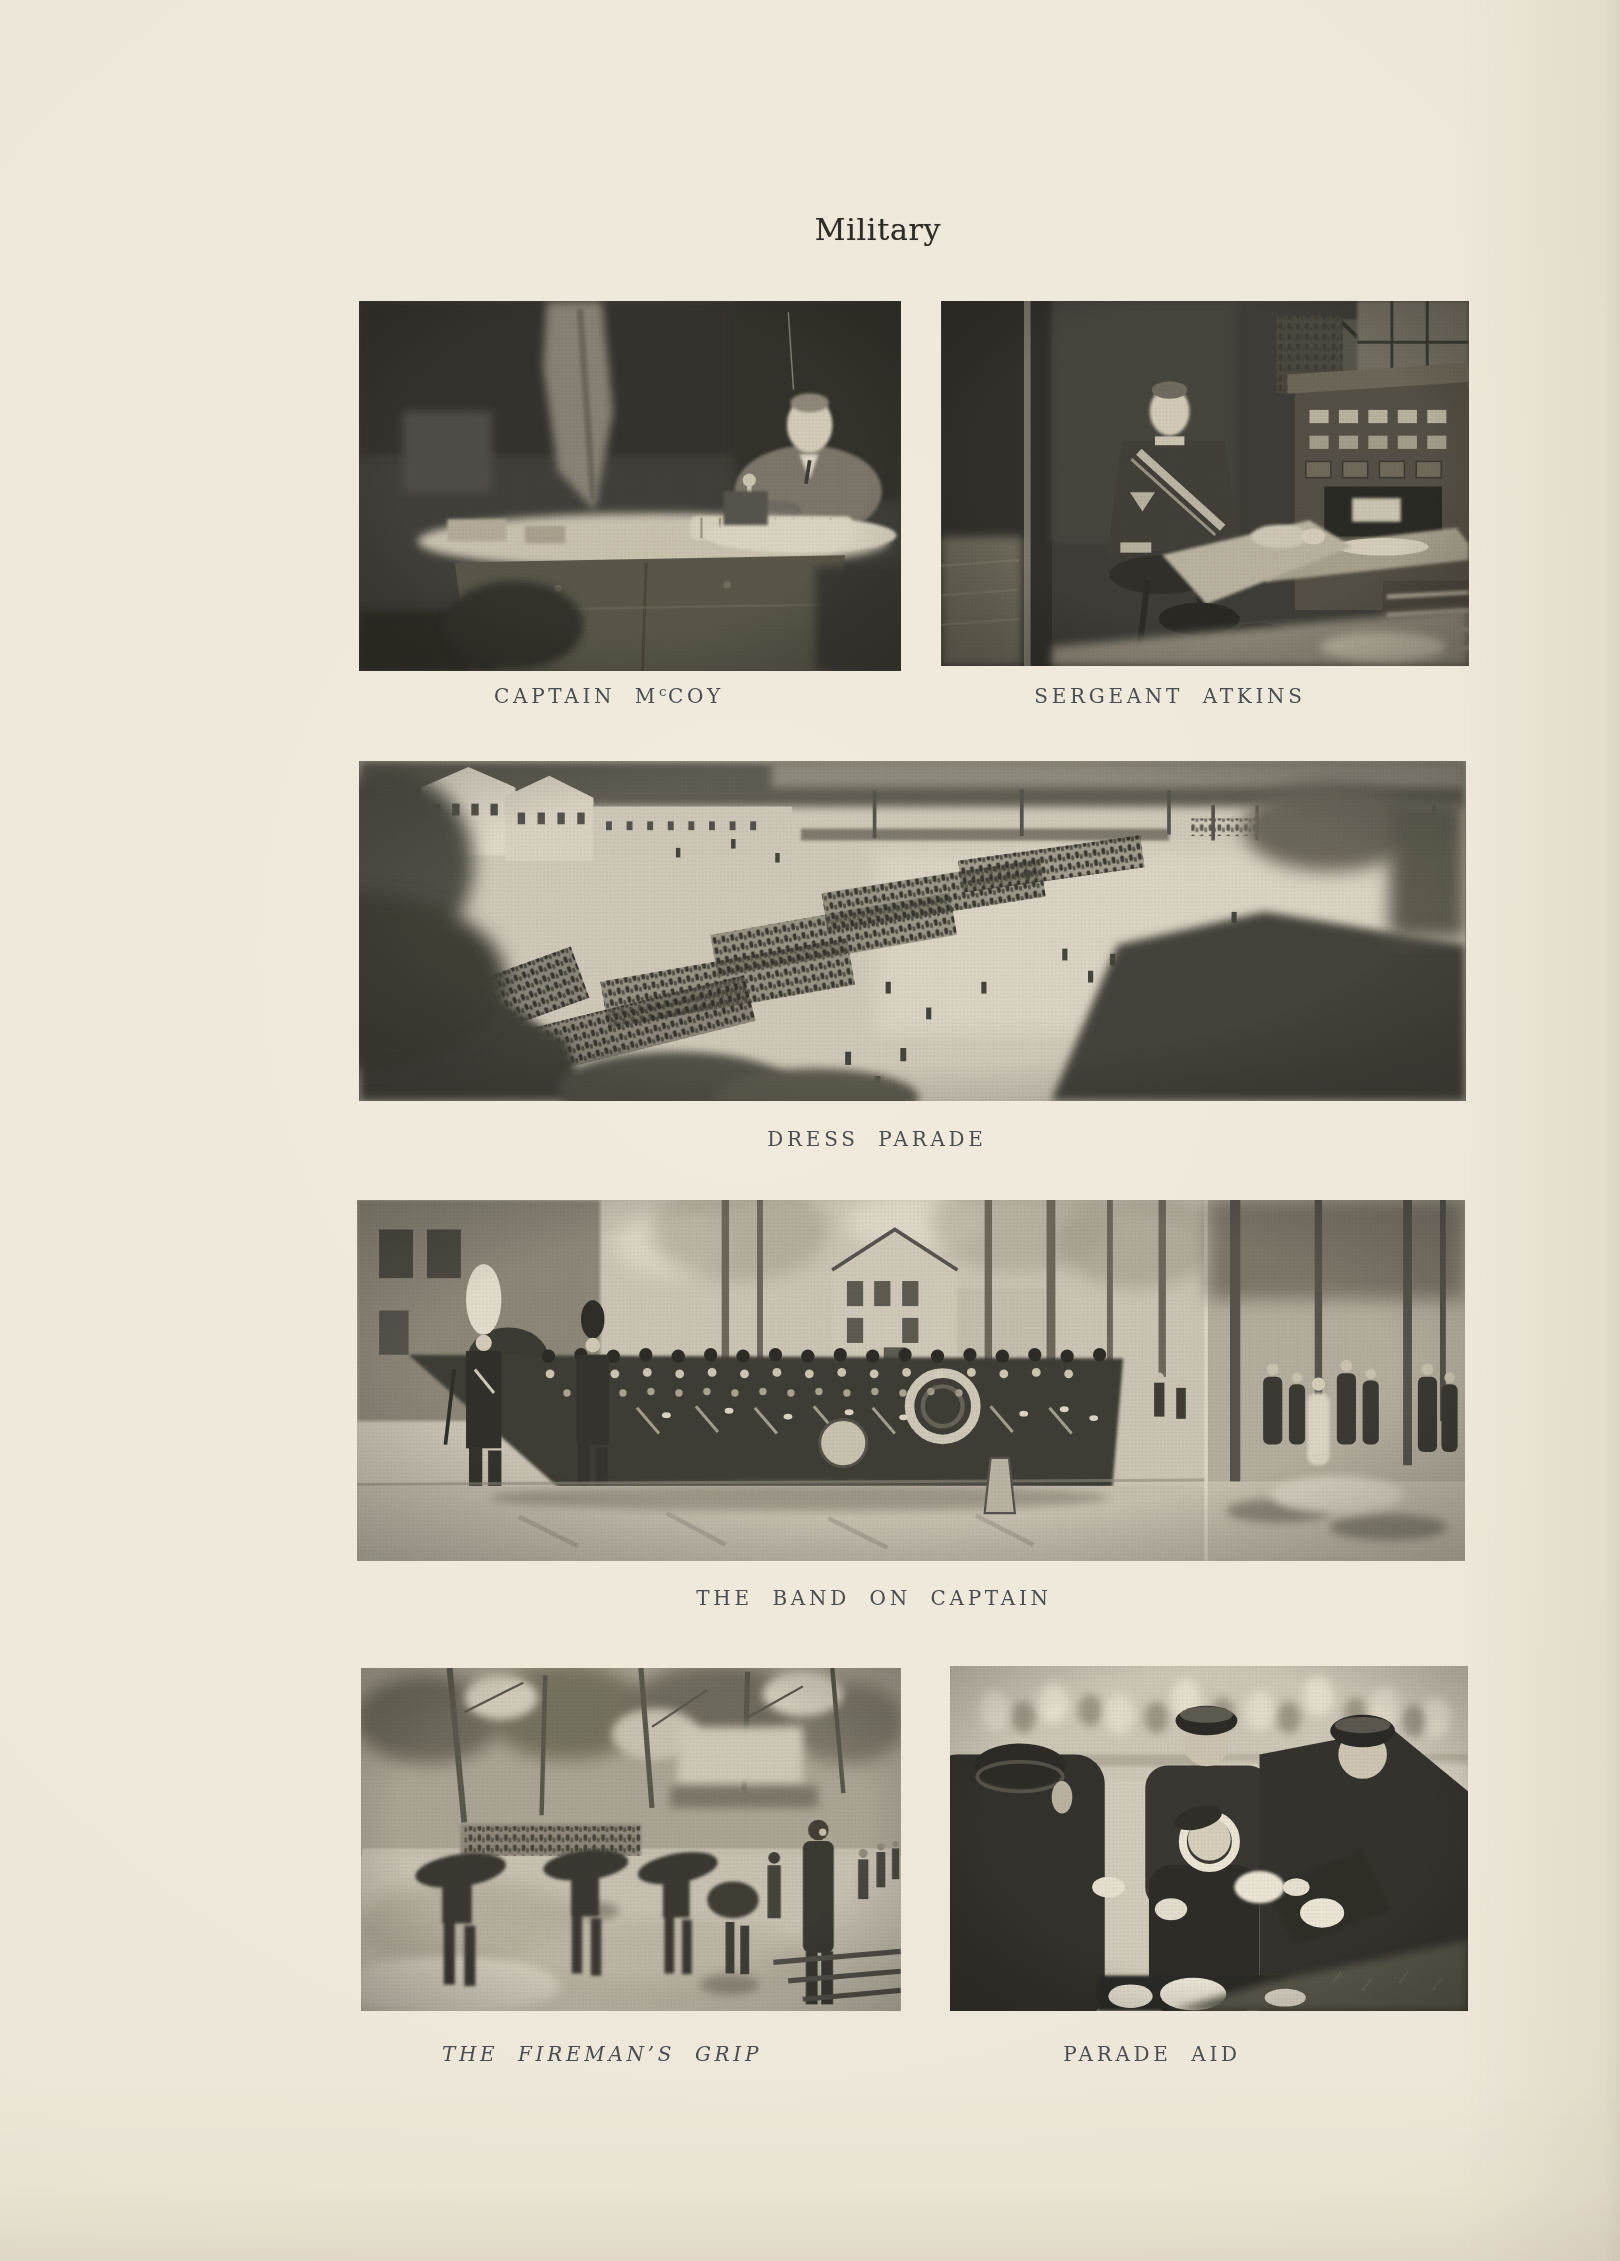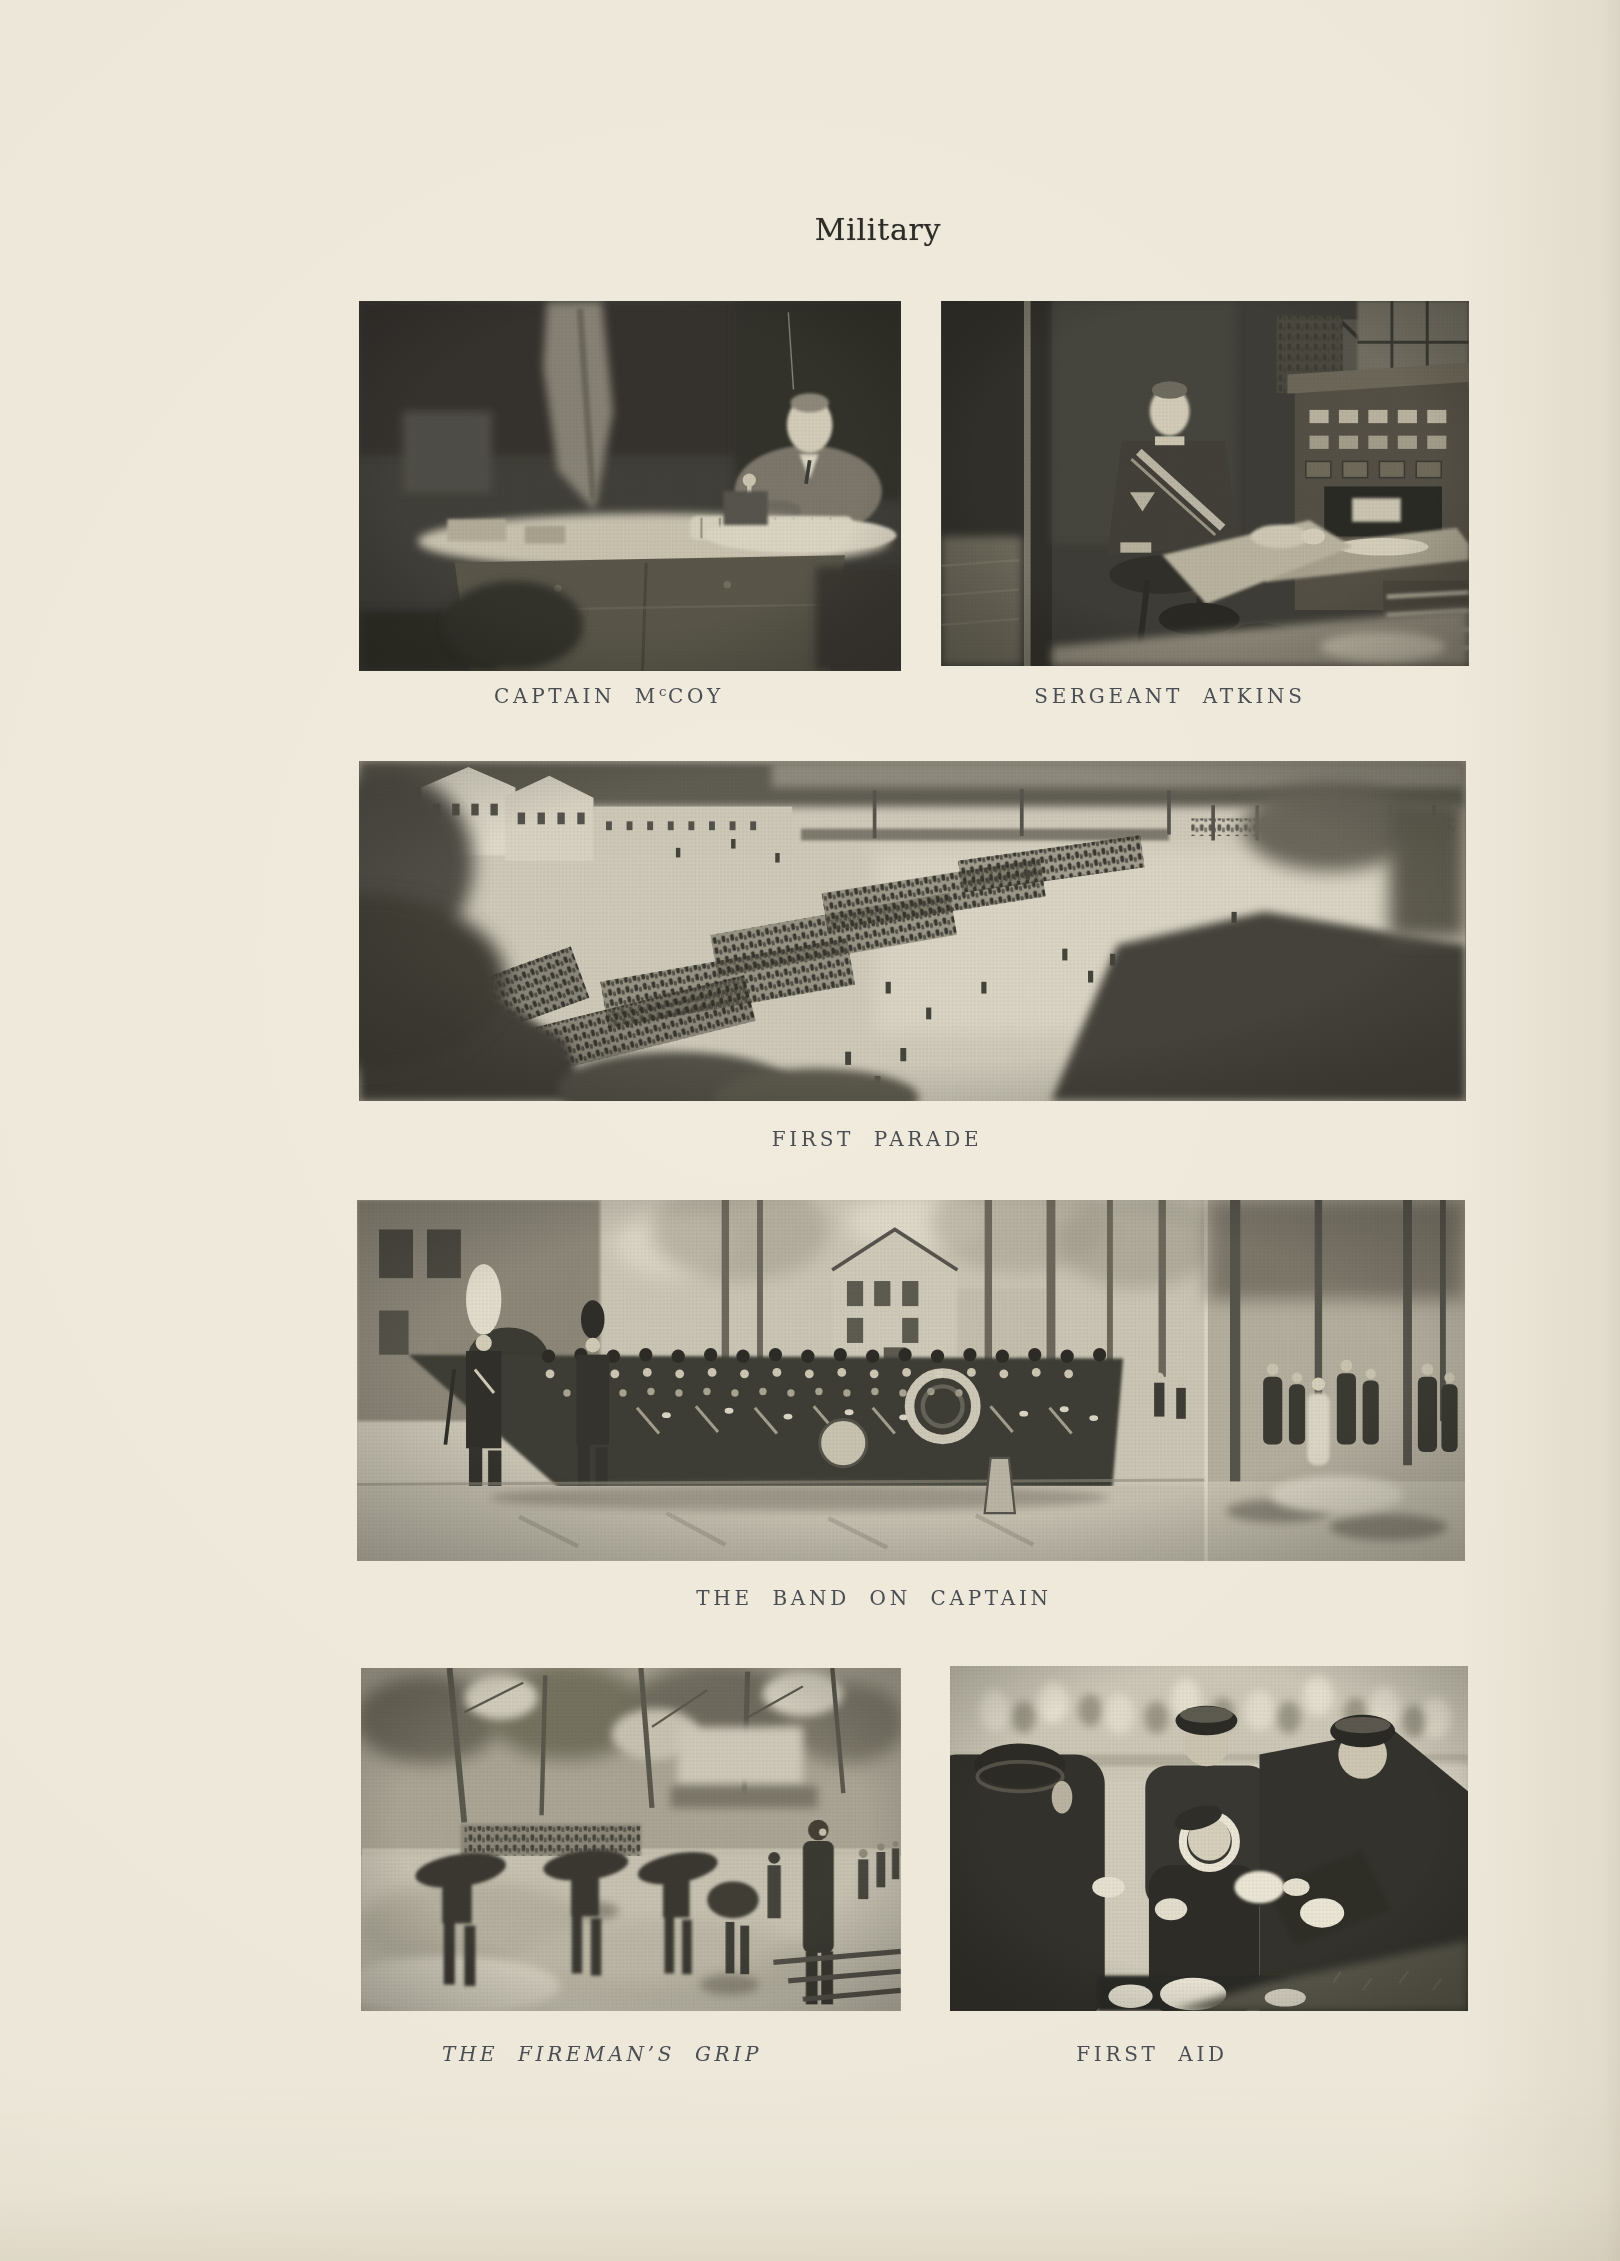--- a/index.html
+++ b/index.html
@@ -285,21 +285,21 @@
   <ellipse cx="620" cy="458" rx="140" ry="40" fill="#5e5b4f" filter="url(#blur-md)"></ellipse>
   <polygon points="940,462 1030,250 1230,205 1503,250 1503,462" fill="#44423a" filter="url(#blur-md)"></polygon>
   <ellipse cx="1250," cy="300" rx="200" ry="120" fill="#3f3d34" filter="url(#blur-lg)"></ellipse>
   <ellipse cx="1320" cy="90" rx="120" ry="60" fill="#6a665a" filter="url(#blur-lg)"></ellipse>
   <rect x="1400" y="50" width="103" height="190" fill="#5f5c50" filter="url(#blur-lg)"></rect>
   <rect width="1503" height="462" fill="url(#halftone)"></rect>
   <rect width="1503" height="462" fill="url(#vig)"></rect>
 </svg>
 </figure>
 
-<div class="caption" id="caption-dress">FIRST PARADE</div>
+<div class="caption" id="caption-dress">DRESS PARADE</div>
 
 <figure class="photo" id="photo-band">
 <svg viewBox="0 0 1504 490">
   <rect width="1504" height="490" fill="#c9c4b4"></rect>
   <ellipse cx="430" cy="60" rx="80" ry="45" fill="#d9d4c4" filter="url(#blur-lg)"></ellipse>
   <ellipse cx="760" cy="30" rx="95" ry="40" fill="#dcd7c7" filter="url(#blur-lg)"></ellipse>
   <ellipse cx="520" cy="40" rx="120" ry="70" fill="#a09b8b" opacity="0.55" filter="url(#blur-lg)"></ellipse>
   <ellipse cx="900" cy="30" rx="120" ry="70" fill="#a39e8e" opacity="0.5" filter="url(#blur-lg)"></ellipse>
   <ellipse cx="1060" cy="55" rx="110" ry="65" fill="#9a9585" opacity="0.55" filter="url(#blur-lg)"></ellipse>
   <rect x="0" y="0" width="330" height="300" fill="#8b8678" filter="url(#blur-sm)"></rect>
@@ -606,14 +606,14 @@
         <line x1="560" y1="440" x2="572" y2="424"></line>
     <line x1="610" y1="430" x2="622" y2="414"></line>
         <line x1="655" y1="440" x2="667" y2="424"></line>
   </g>
   <rect width="703" height="468" fill="url(#halftone)"></rect>
   <rect width="703" height="468" fill="url(#vig)"></rect>
 </svg>
 </figure>
 
 <div class="caption" id="caption-grip">THE FIREMAN’S GRIP</div>
-<div class="caption" id="caption-aid">FIRST AID</div>
+<div class="caption" id="caption-aid">PARADE AID</div>
 
 
 </body></html>

